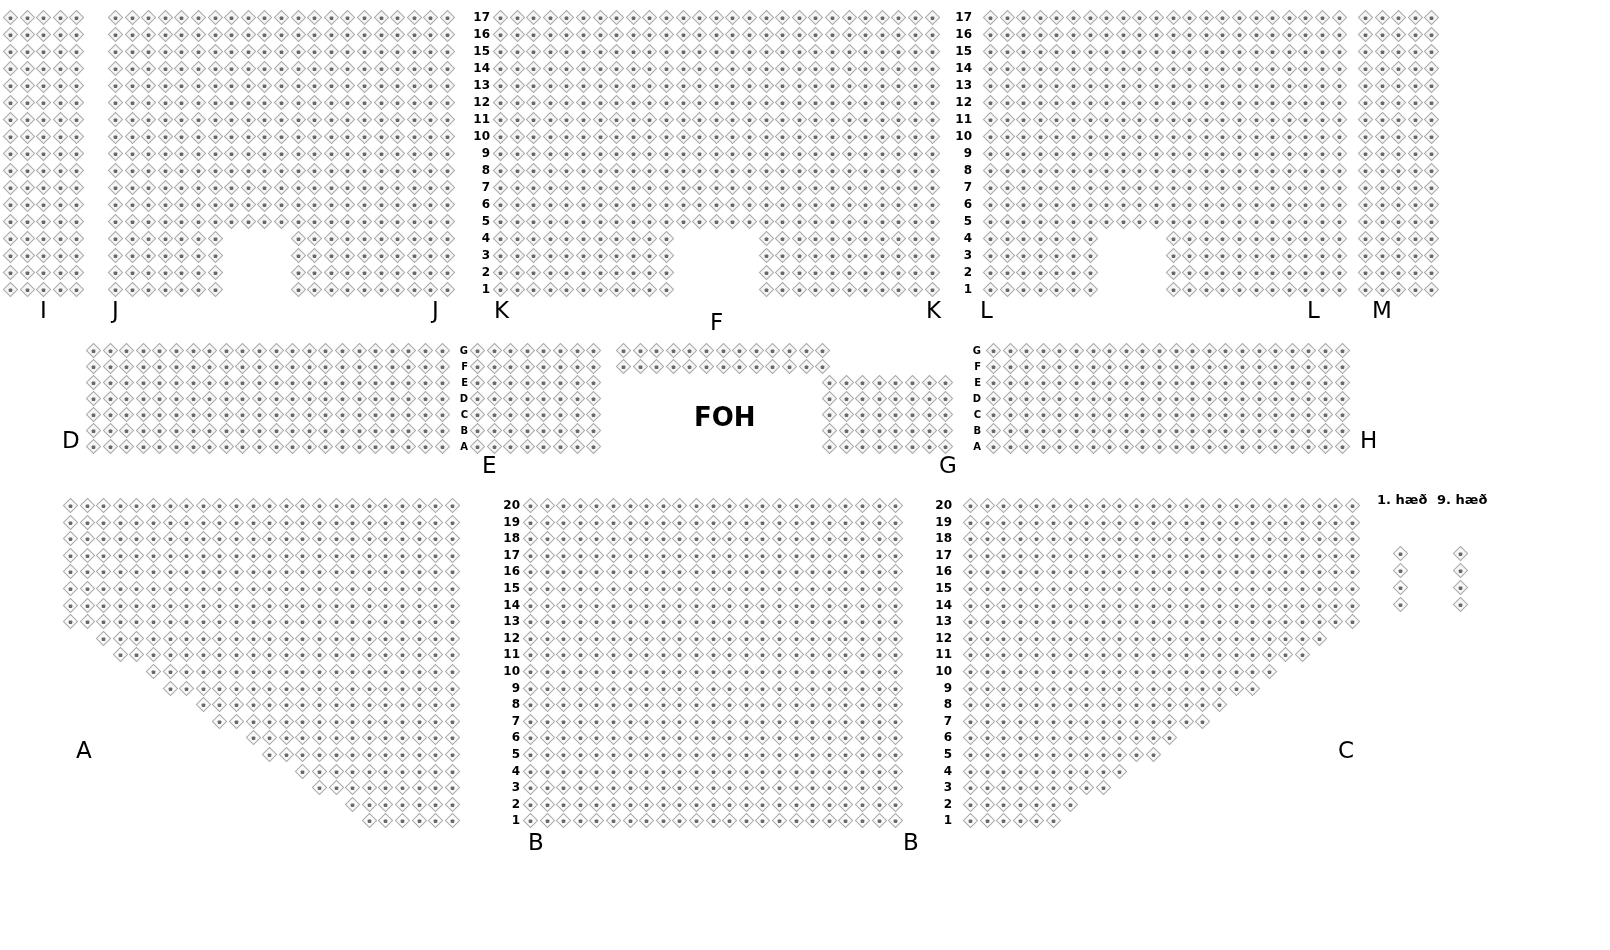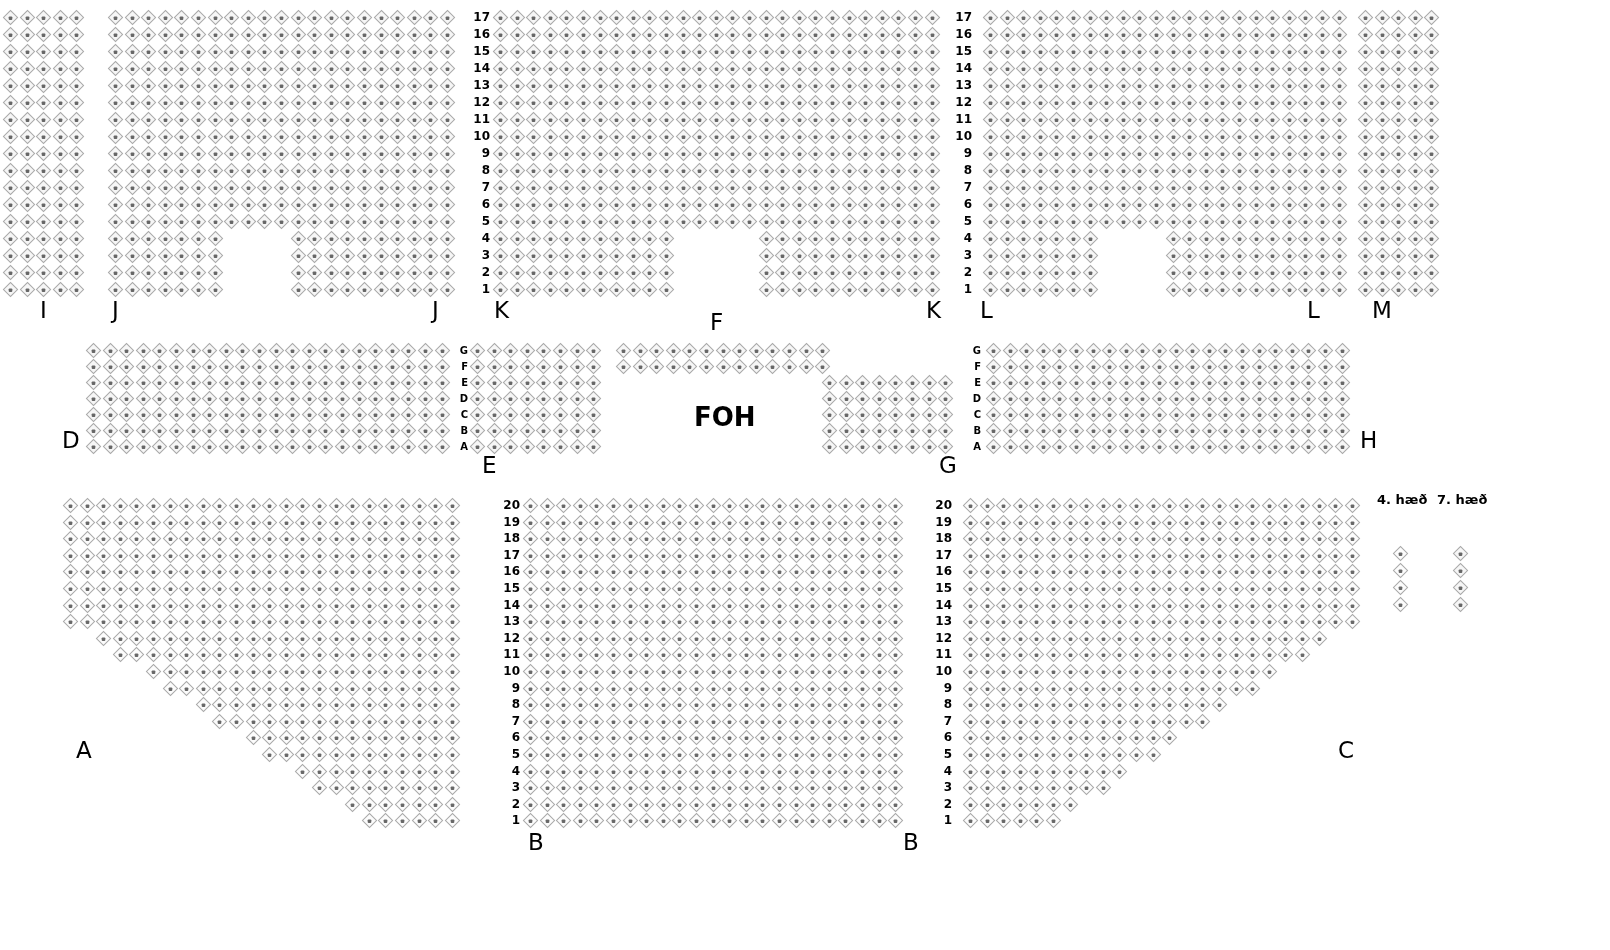--- a/index.html
+++ b/index.html
@@ -37,22 +37,22 @@
   .legend-label {
     position:absolute; font-size:13px; font-weight:bold;
     color:var(--label-color,#000); white-space:nowrap;
   }
 </style>
 </head>
 <body>
 
 <div id="seatmap">
   <div class="foh-label">FOH</div>
-  <div class="legend-label" style="left:1377px; top:492px;">4. hæð</div>
-  <div class="legend-label" style="left:1437px; top:492px;">7. hæð</div>
+  <div class="legend-label" style="left:1377px; top:492px;">1. hæð</div>
+  <div class="legend-label" style="left:1437px; top:492px;">9. hæð</div>
 <div>
       <div class="seat f2" style="left: 5px; top: 12px;"></div>
       <div class="seat f2" style="left: 21.6px; top: 12px;"></div>
       <div class="seat f2" style="left: 38.2px; top: 12px;"></div>
       <div class="seat f2" style="left: 54.8px; top: 12px;"></div>
       <div class="seat f2" style="left: 71.4px; top: 12px;"></div>
       <div class="seat f2" style="left: 5px; top: 29px;"></div>
       <div class="seat f2" style="left: 21.6px; top: 29px;"></div>
       <div class="seat f2" style="left: 38.2px; top: 29px;"></div>
       <div class="seat f2" style="left: 54.8px; top: 29px;"></div>

